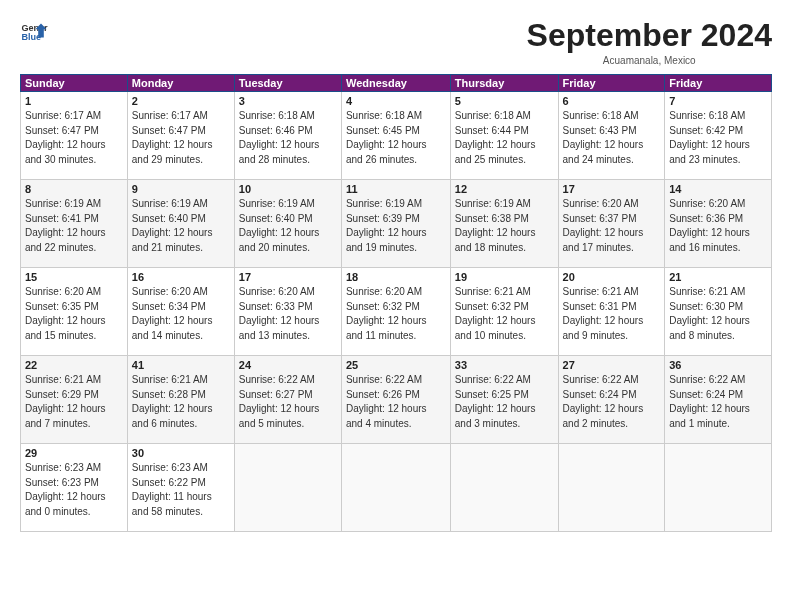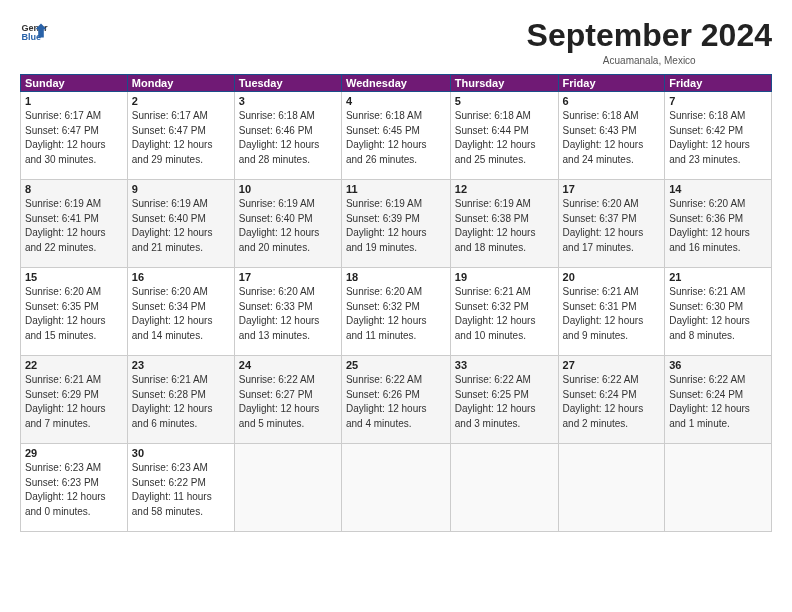--- a/index.html
+++ b/index.html
@@ -206,21 +206,21 @@
             <span class="day-num">21</span>
             <div class="day-info">Sunrise: 6:21 AM<br>Sunset: 6:30 PM<br>Daylight: 12 hours<br>and 8 minutes.</div>
           </td>
         </tr>
         <tr>
           <td>
             <span class="day-num">22</span>
             <div class="day-info">Sunrise: 6:21 AM<br>Sunset: 6:29 PM<br>Daylight: 12 hours<br>and 7 minutes.</div>
           </td>
           <td>
-            <span class="day-num">23</span>
+            <span class="day-num">41</span>
             <div class="day-info">Sunrise: 6:21 AM<br>Sunset: 6:28 PM<br>Daylight: 12 hours<br>and 6 minutes.</div>
           </td>
           <td>
             <span class="day-num">24</span>
             <div class="day-info">Sunrise: 6:22 AM<br>Sunset: 6:27 PM<br>Daylight: 12 hours<br>and 5 minutes.</div>
           </td>
           <td>
             <span class="day-num">25</span>
             <div class="day-info">Sunrise: 6:22 AM<br>Sunset: 6:26 PM<br>Daylight: 12 hours<br>and 4 minutes.</div>
           </td>

